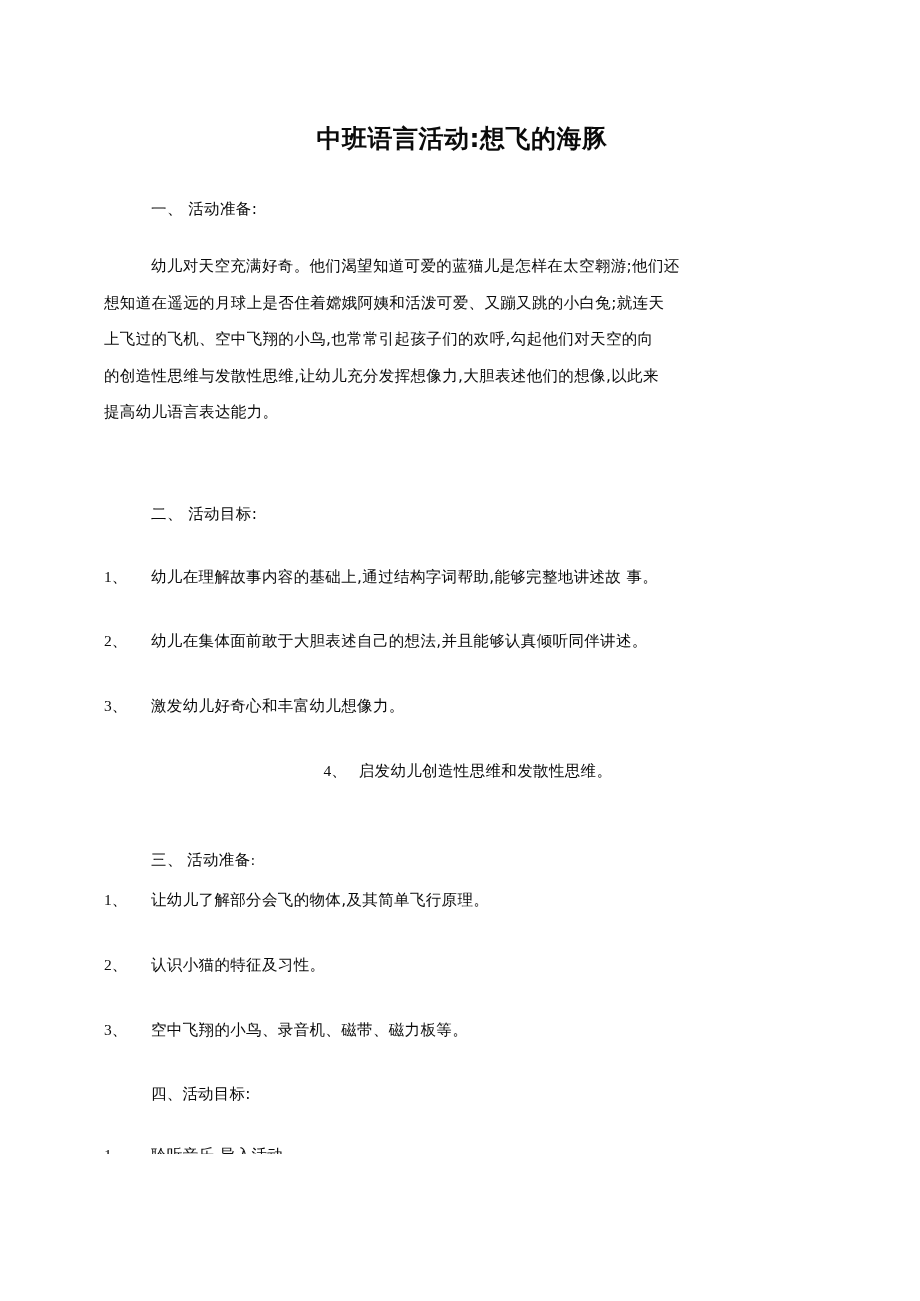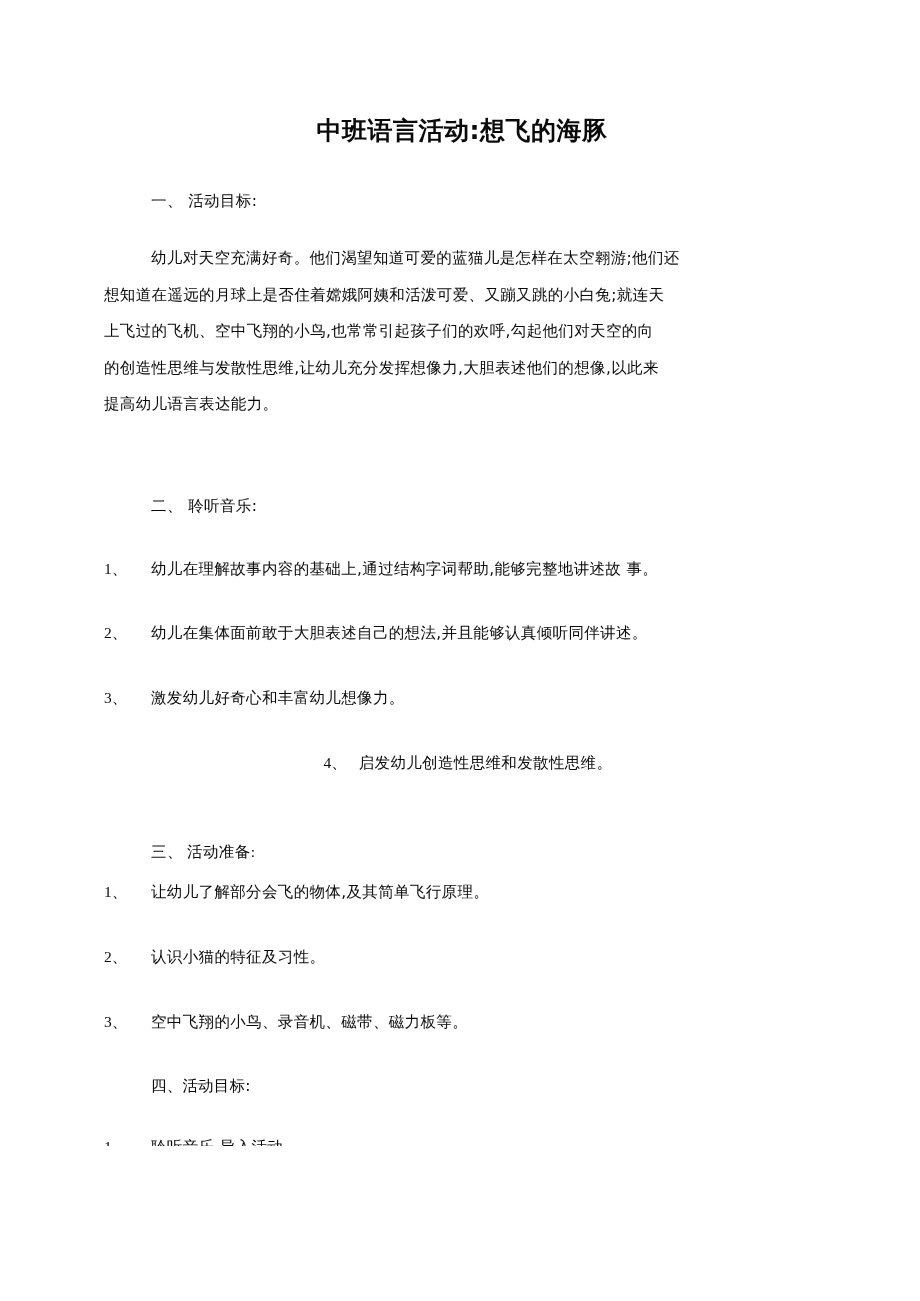--- a/index.html
+++ b/index.html
@@ -10,21 +10,21 @@
   }
   body {
     font-family: "DejaVu Sans", "Liberation Sans", sans-serif;
     color: #0a0a0a;
     -webkit-font-smoothing: antialiased;
   }
   .page {
     position: relative;
     width: 920px;
     height: 1146px;
-    margin: 0 auto;
+    margin: 8px auto;
     background: #ffffff;
     overflow: hidden;
     box-sizing: border-box;
     border-radius: 16px;
   }
   .content {
     position: absolute;
     left: 104px;
     top: 0;
     width: 716px;
@@ -99,31 +99,31 @@
   }
 </style>
 </head>
 <body>
 
 <div class="page">
   <div class="content">
 
     <h1 class="doc-title">中班语言活动:想飞的海豚</h1>
 
-    <div class="heading" style="top:190px;">一、 活动目标:</div>
+    <div class="heading" style="top:190px;">一、 活动准备:</div>
 
     <div class="para" style="top:240px;">
       <span class="ln indent">幼儿对天空充满好奇。他们渴望知道可爱的蓝猫儿是怎样在太空翱游;他们还</span>
       <span class="ln">想知道在遥远的月球上是否住着嫦娥阿姨和活泼可爱、又蹦又跳的小白兔;就连天</span>
       <span class="ln">上飞过的飞机、空中飞翔的小鸟,也常常引起孩子们的欢呼,勾起他们对天空的向</span>
       <span class="ln">的创造性思维与发散性思维,让幼儿充分发挥想像力,大胆表述他们的想像,以此来</span>
       <span class="ln">提高幼儿语言表达能力。</span>
     </div>
 
-    <div class="heading" style="top:495px;">二、 聆听音乐:</div>
+    <div class="heading" style="top:495px;">二、 活动目标:</div>
 
     <div class="item" style="top:557px;">
       <span class="num">1、</span><span>幼儿在理解故事内容的基础上,通过结构字词帮助,能够完整地讲述故 事。</span>
     </div>
     <div class="item" style="top:621px;">
       <span class="num">2、</span><span>幼儿在集体面前敢于大胆表述自己的想法,并且能够认真倾听同伴讲述。</span>
     </div>
     <div class="item" style="top:686px;">
       <span class="num">3、</span><span>激发幼儿好奇心和丰富幼儿想像力。</span>
     </div>

